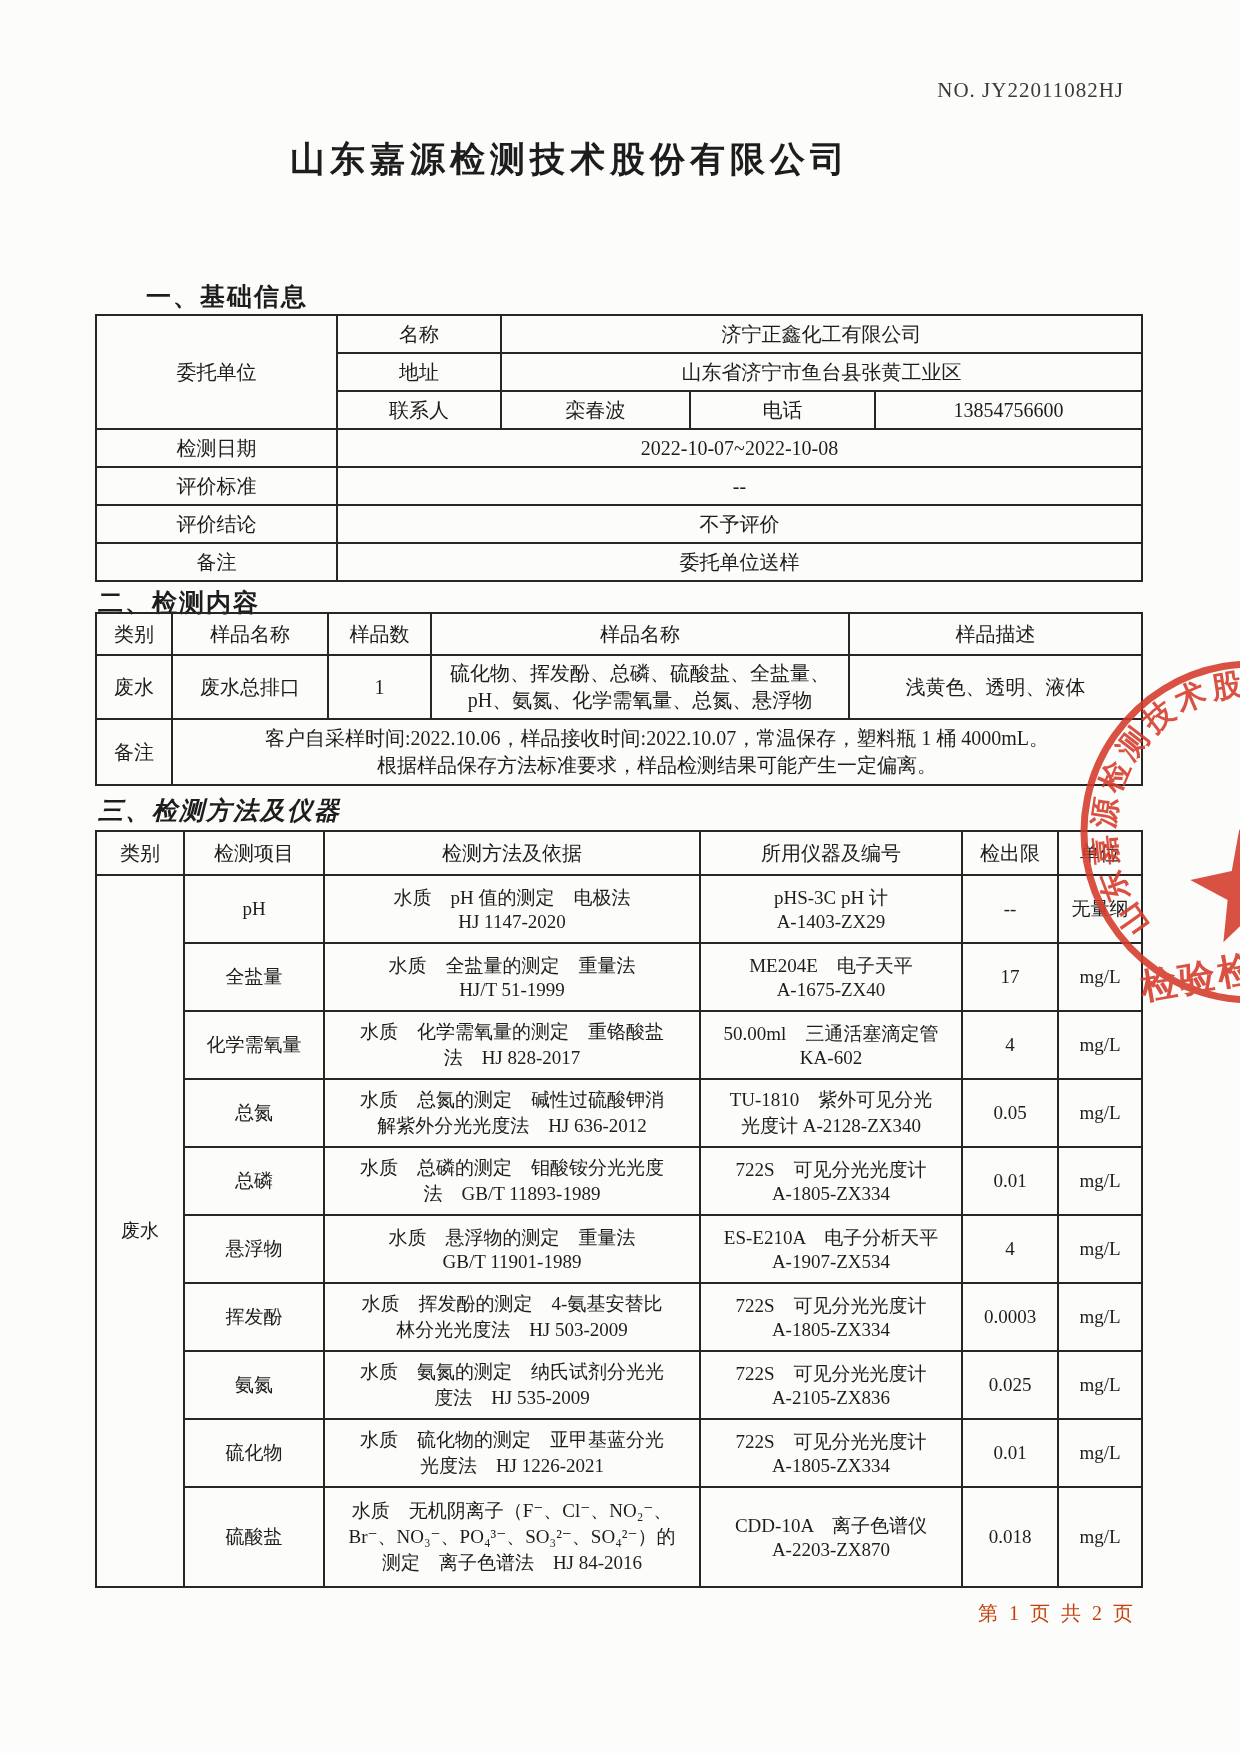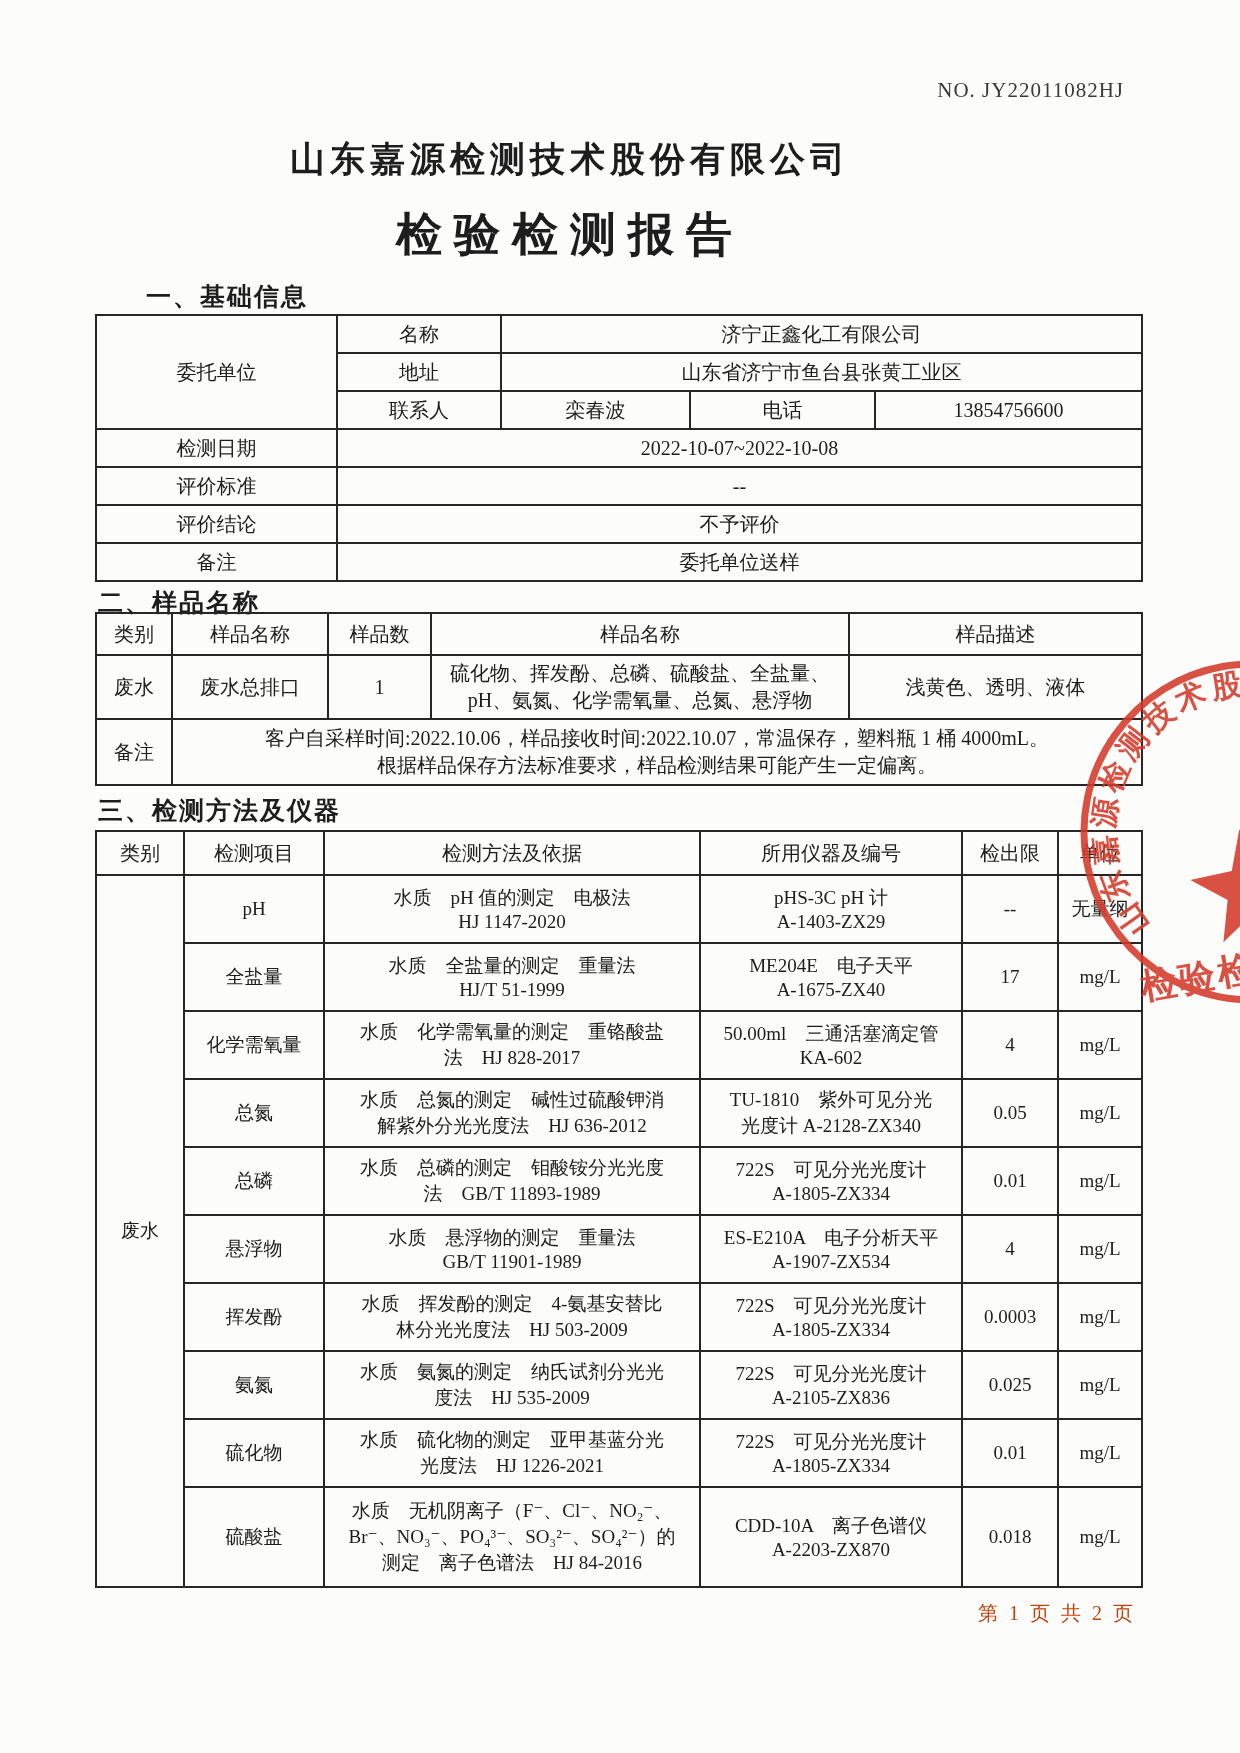--- a/index.html
+++ b/index.html
@@ -10,21 +10,21 @@
     font-family:"Liberation Serif","DejaVu Serif",serif; color:#1d1d1d;
   }
   .report-no { position:absolute; top:78px; right:116px; font-size:21px; letter-spacing:1px; color:#3a3a3a; }
   .company-title { position:absolute; top:136px; left:0; width:1140px; text-align:center;
     font-size:35px; font-weight:bold; letter-spacing:5px; }
   .report-title { position:absolute; top:204px; left:0; width:1140px; text-align:center;
     font-size:46px; font-weight:bold; letter-spacing:12px; }
   .sec-heading { position:absolute; font-size:25px; font-weight:bold; letter-spacing:2px; }
   .h1 { top:280px; left:98px;margin-left:48px; }
   .h2 { top:586px; left:98px; }
-  .h3 { top:794px; left:98px; }
+  .h3 { top:794px; left:98px;font-style:italic; }
 
   table { border-collapse:collapse; table-layout:fixed; position:absolute; background:transparent; }
   td { border:2px solid #262626; text-align:center; vertical-align:middle;
        font-size:20px; padding:2px 6px; overflow:hidden; }
   .preline { white-space:pre-line; }
 
   .t1 { top:314px; left:95px; width:1046px; }
   .t1 td { height:38px; }
   .t2 { top:612px; left:95px; width:1046px; }
   .t2 .hrow td { height:42px; }
@@ -40,21 +40,20 @@
 
   .stamp { position:absolute; left:1035px; top:642px; width:400px; height:400px; opacity:.88; }
 </style>
 </head>
 <body>
 
 <div class="page">
 
   <div class="report-no">NO. JY22011082HJ</div>
   <div class="company-title">山东嘉源检测技术股份有限公司</div>
-  <div class="report-title">检验检测报告</div>
 
   <div class="sec-heading h1">一、基础信息</div>
 
   <table class="t1">
     <colgroup>
         <col style="width:241px">
         <col style="width:164px">
         <col style="width:189px">
         <col style="width:185px">
         <col style="width:267px">
@@ -87,21 +86,21 @@
       <td>评价结论</td>
       <td colspan="4">不予评价</td>
     </tr>
     <tr>
       <td>备注</td>
       <td colspan="4">委托单位送样</td>
     </tr>
   </tbody>
     </table>
 
-  <div class="sec-heading h2">二、样品名称</div>
+  <div class="sec-heading h2">二、检测内容</div>
 
   <table class="t2">
     <colgroup>
         <col style="width:76px">
         <col style="width:156px">
         <col style="width:103px">
         <col style="width:418px">
         <col style="width:293px">
       </colgroup>
     <tbody>

